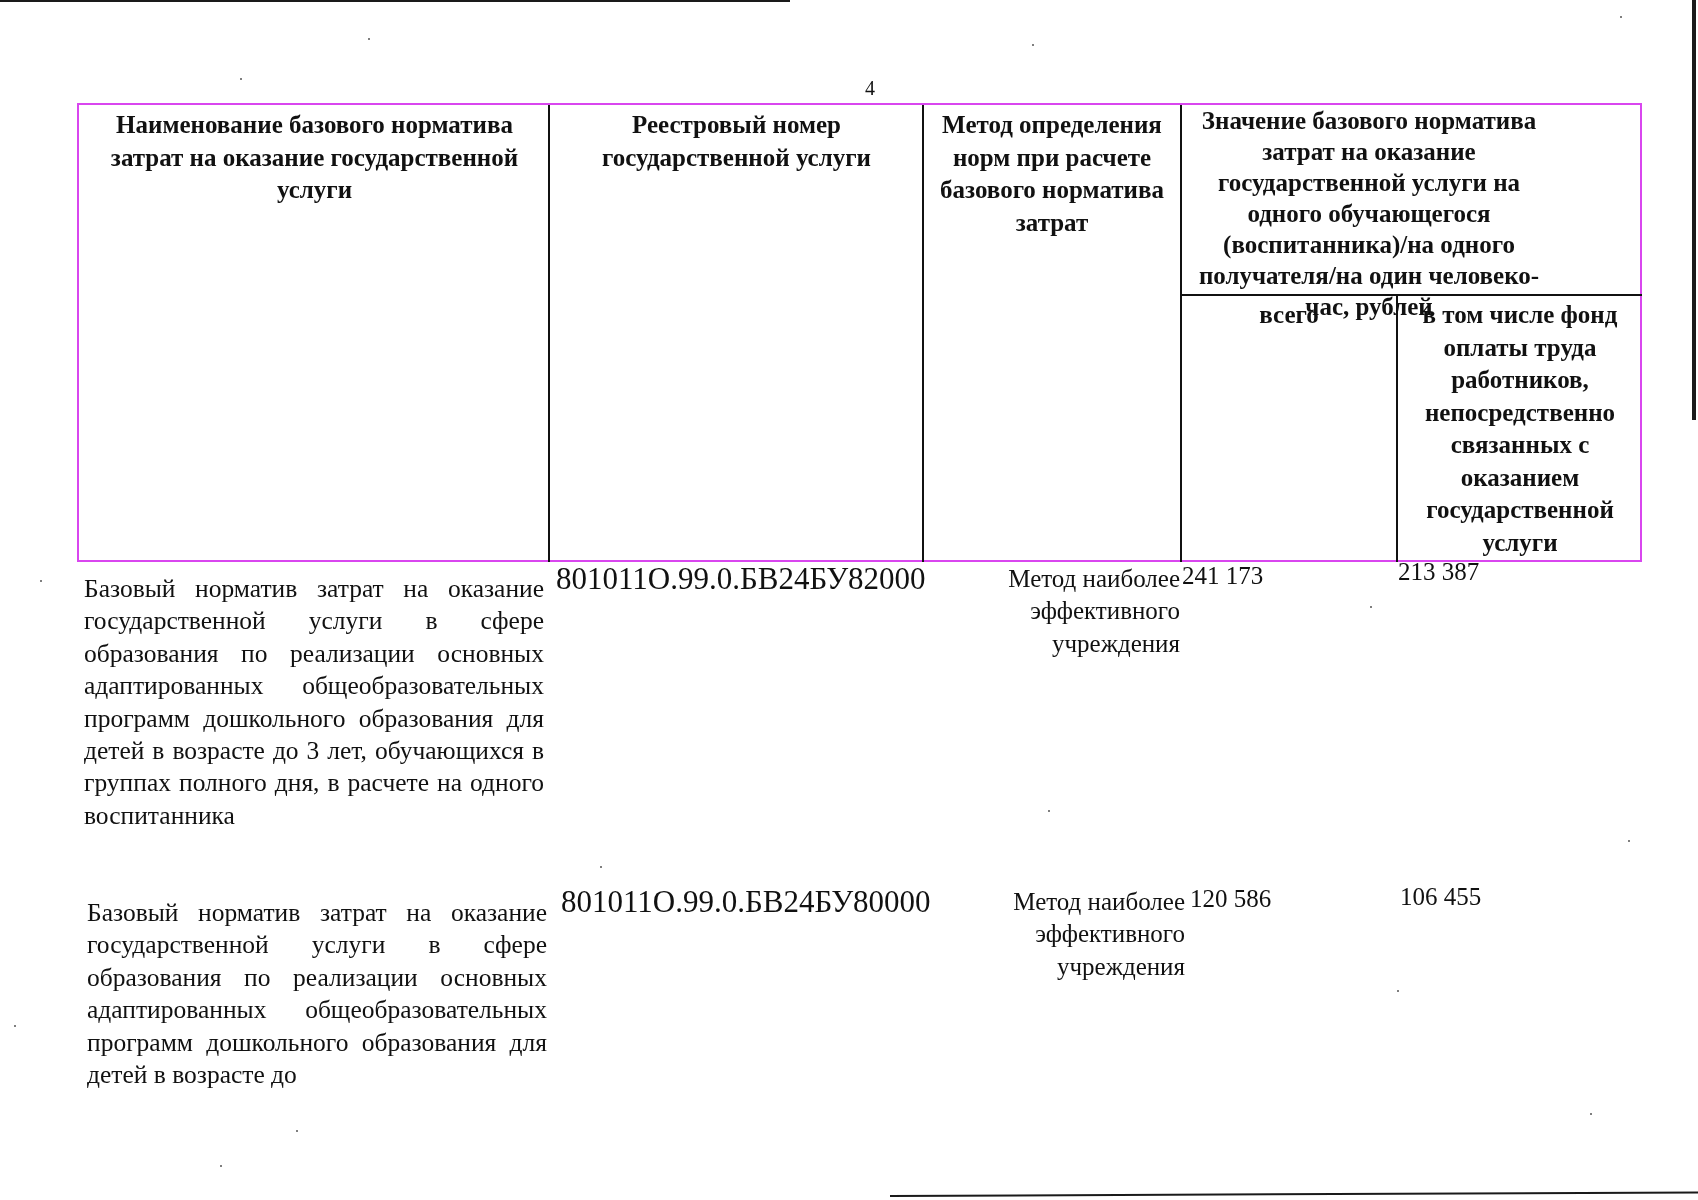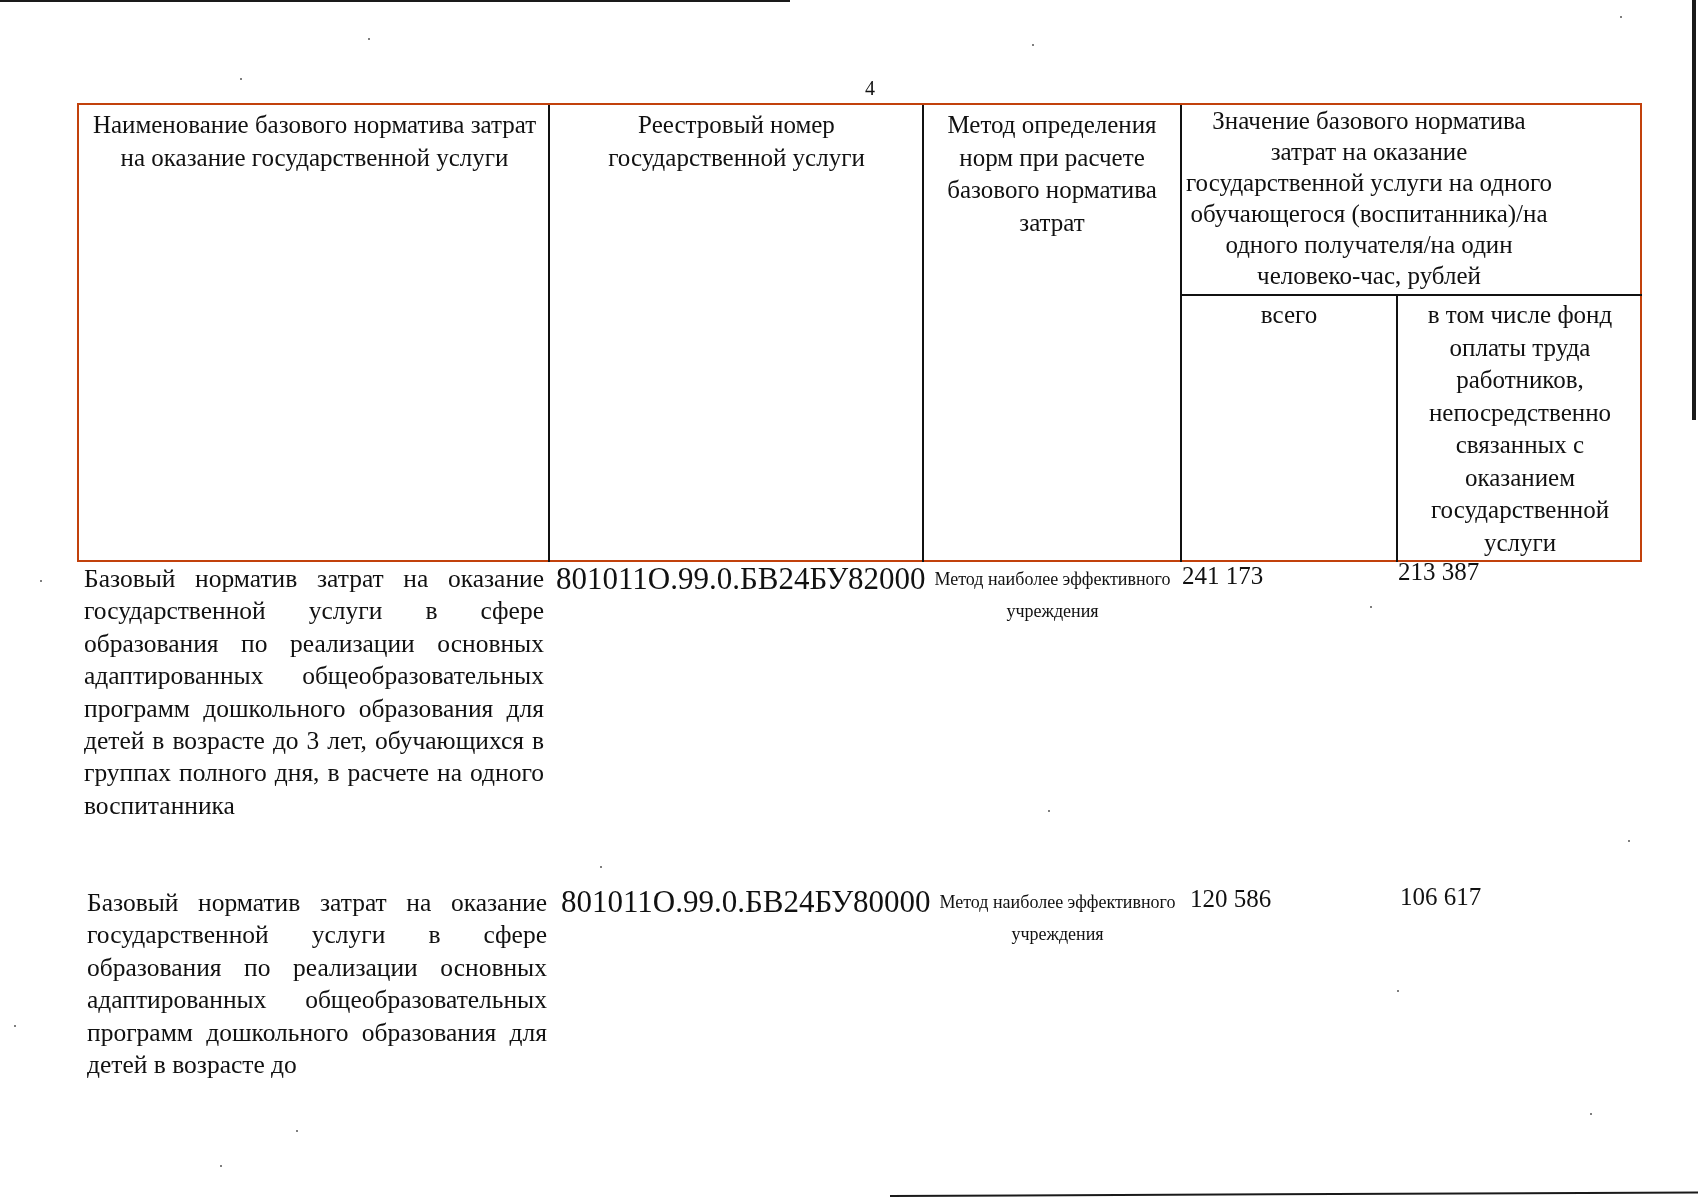--- a/index.html
+++ b/index.html
@@ -4,32 +4,32 @@
   <style>
     html, body { margin: 0; padding: 0; background: #ffffff; }
     body { width: 1698px; height: 1200px; position: relative; overflow: hidden;
            font-family: "Liberation Serif", "DejaVu Serif", serif; color: #111111; }
     .scanline { position: absolute; background: #1a1a1a; }
     .page-num { position: absolute; left: 860px; top: 76px; width: 20px; text-align: center;
                 font-size: 20px; line-height: 24px; }
 
     
     .hdr { position: absolute; left: 77px; top: 103px; width: 1565px; height: 459px;
-           border: 2px solid #c2410c; box-sizing: border-box; }
+           border: 2px solid #d946ef; box-sizing: border-box; font-weight: bold; }
     .vline { position: absolute; width: 1.5px; background: #111; }
     .hline { position: absolute; height: 1.5px; background: #111; }
     .hcell { position: absolute; text-align: center; font-size: 25px; line-height: 32.5px; }
 
     
     .row-name { position: absolute; left: 84px; width: 460px; font-size: 25.5px; line-height: 32.4px;
-                text-align: justify; text-align-last: left; hyphens: manual; }
+                text-align: justify; text-align-last: left; hyphens: manual; margin-top: 10px; }
     .row-reg  { position: absolute; left: 556px; width: 360px; font-size: 31px; line-height: 32.4px;
                 white-space: nowrap; }
-    .row-method { position: absolute; left: 925px; width: 255px; text-align: center;
-                  font-size: 18px; line-height: 32.4px; }
+    .row-method { position: absolute; left: 925px; width: 255px; text-align: right;
+                  font-size: 25px; line-height: 32.4px; }
     .row-total { position: absolute; left: 1182px; width: 212px; text-align: left;
                  font-size: 25px; line-height: 32.4px; }
     .row-fot { position: absolute; left: 1398px; width: 244px; 
                font-size: 25px; line-height: 32.4px; }
     .speck { position: absolute; width: 2px; height: 2px; background: #555; border-radius: 1px; }
   </style>
 </head>
 <body>
 
 <div class="scanline" style="left:0; top:0; width:790px; height:2px;"></div>
@@ -61,21 +61,21 @@
   <div class="row-method" style="top:563px;">Метод наиболее эффективного учреждения</div>
   <div class="row-total" style="top:560px;">241 173</div>
   <div class="row-fot" style="top:556px;">213 387</div>
 </div>
 
 <div>
   <div class="row-name" style="top:887px; left:87px;">Базовый норматив затрат на оказание государственной услуги в сфере образования по реализации основных адаптированных общеобразова­тельных программ дошкольного об­разования для детей в возрасте до</div>
   <div class="row-reg" style="top:886px; left:561px;">801011О.99.0.БВ24БУ80000</div>
   <div class="row-method" style="top:886px; left:930px;">Метод наиболее эффективного учреждения</div>
   <div class="row-total" style="top:883px; left:1190px;">120 586</div>
-  <div class="row-fot" style="top:881px; left:1400px;">106 617</div>
+  <div class="row-fot" style="top:881px; left:1400px;">106 455</div>
 </div>
 
 <div class="speck" style="left:240px;top:78px;"></div>
 <div class="speck" style="left:368px;top:38px;"></div>
 <div class="speck" style="left:1032px;top:44px;"></div>
 <div class="speck" style="left:1620px;top:16px;"></div>
 <div class="speck" style="left:40px;top:580px;"></div>
 <div class="speck" style="left:1370px;top:606px;"></div>
 <div class="speck" style="left:1048px;top:810px;"></div>
 <div class="speck" style="left:1628px;top:840px;"></div>

